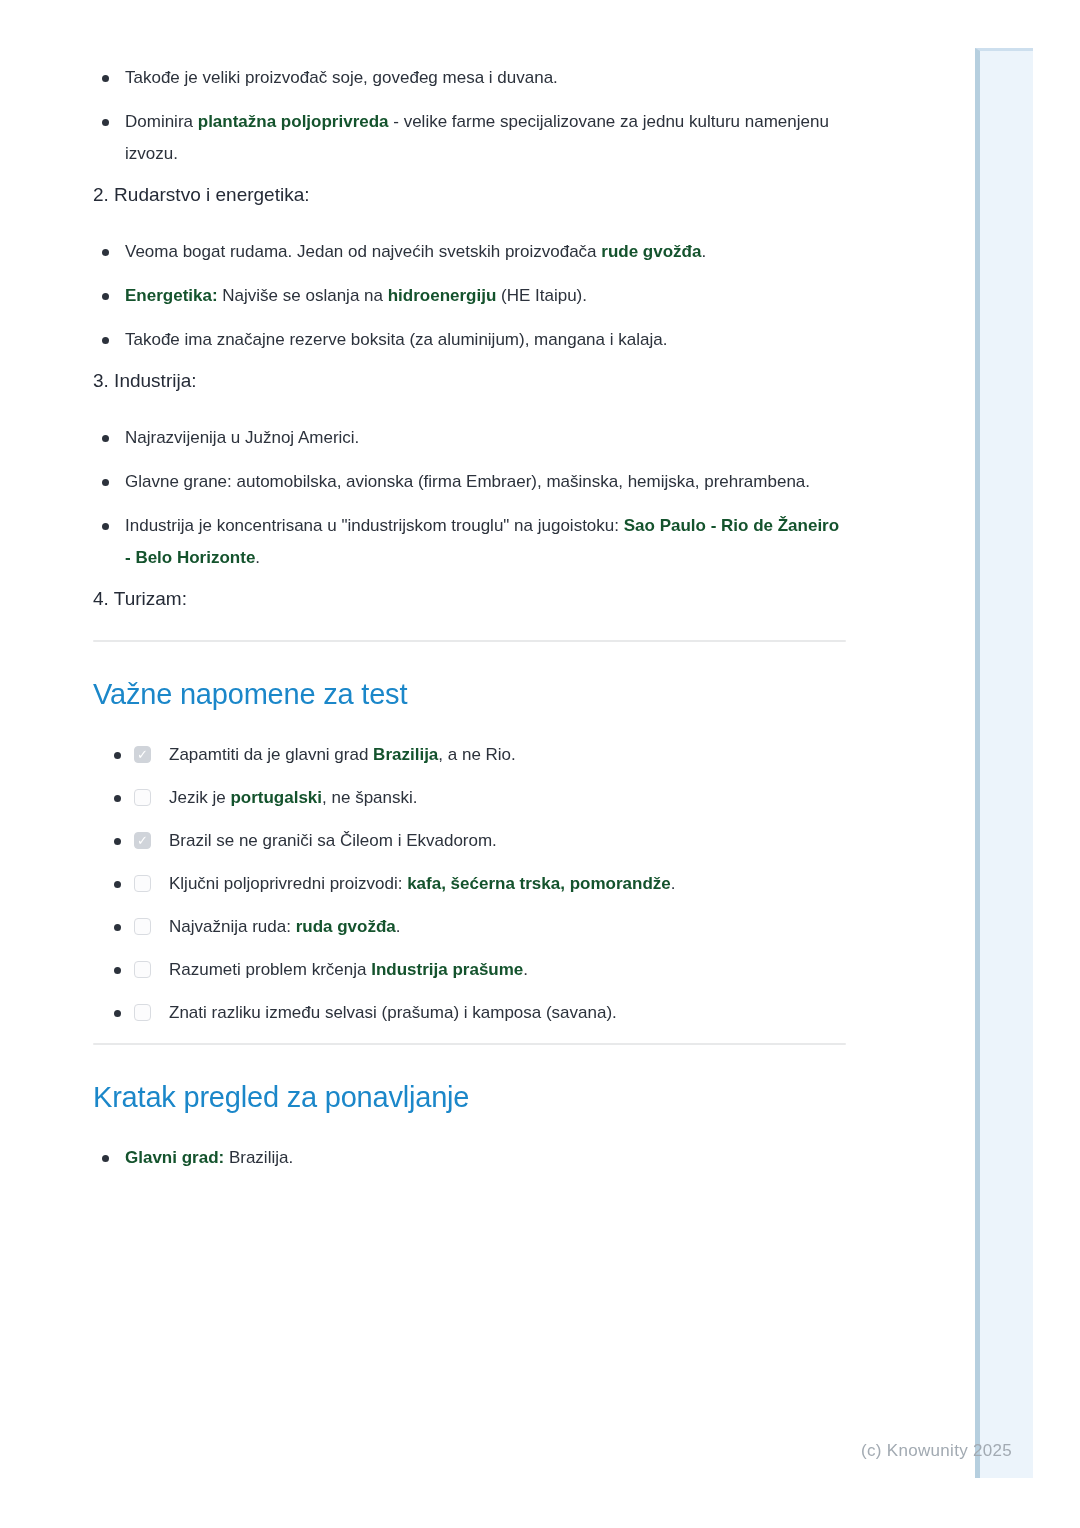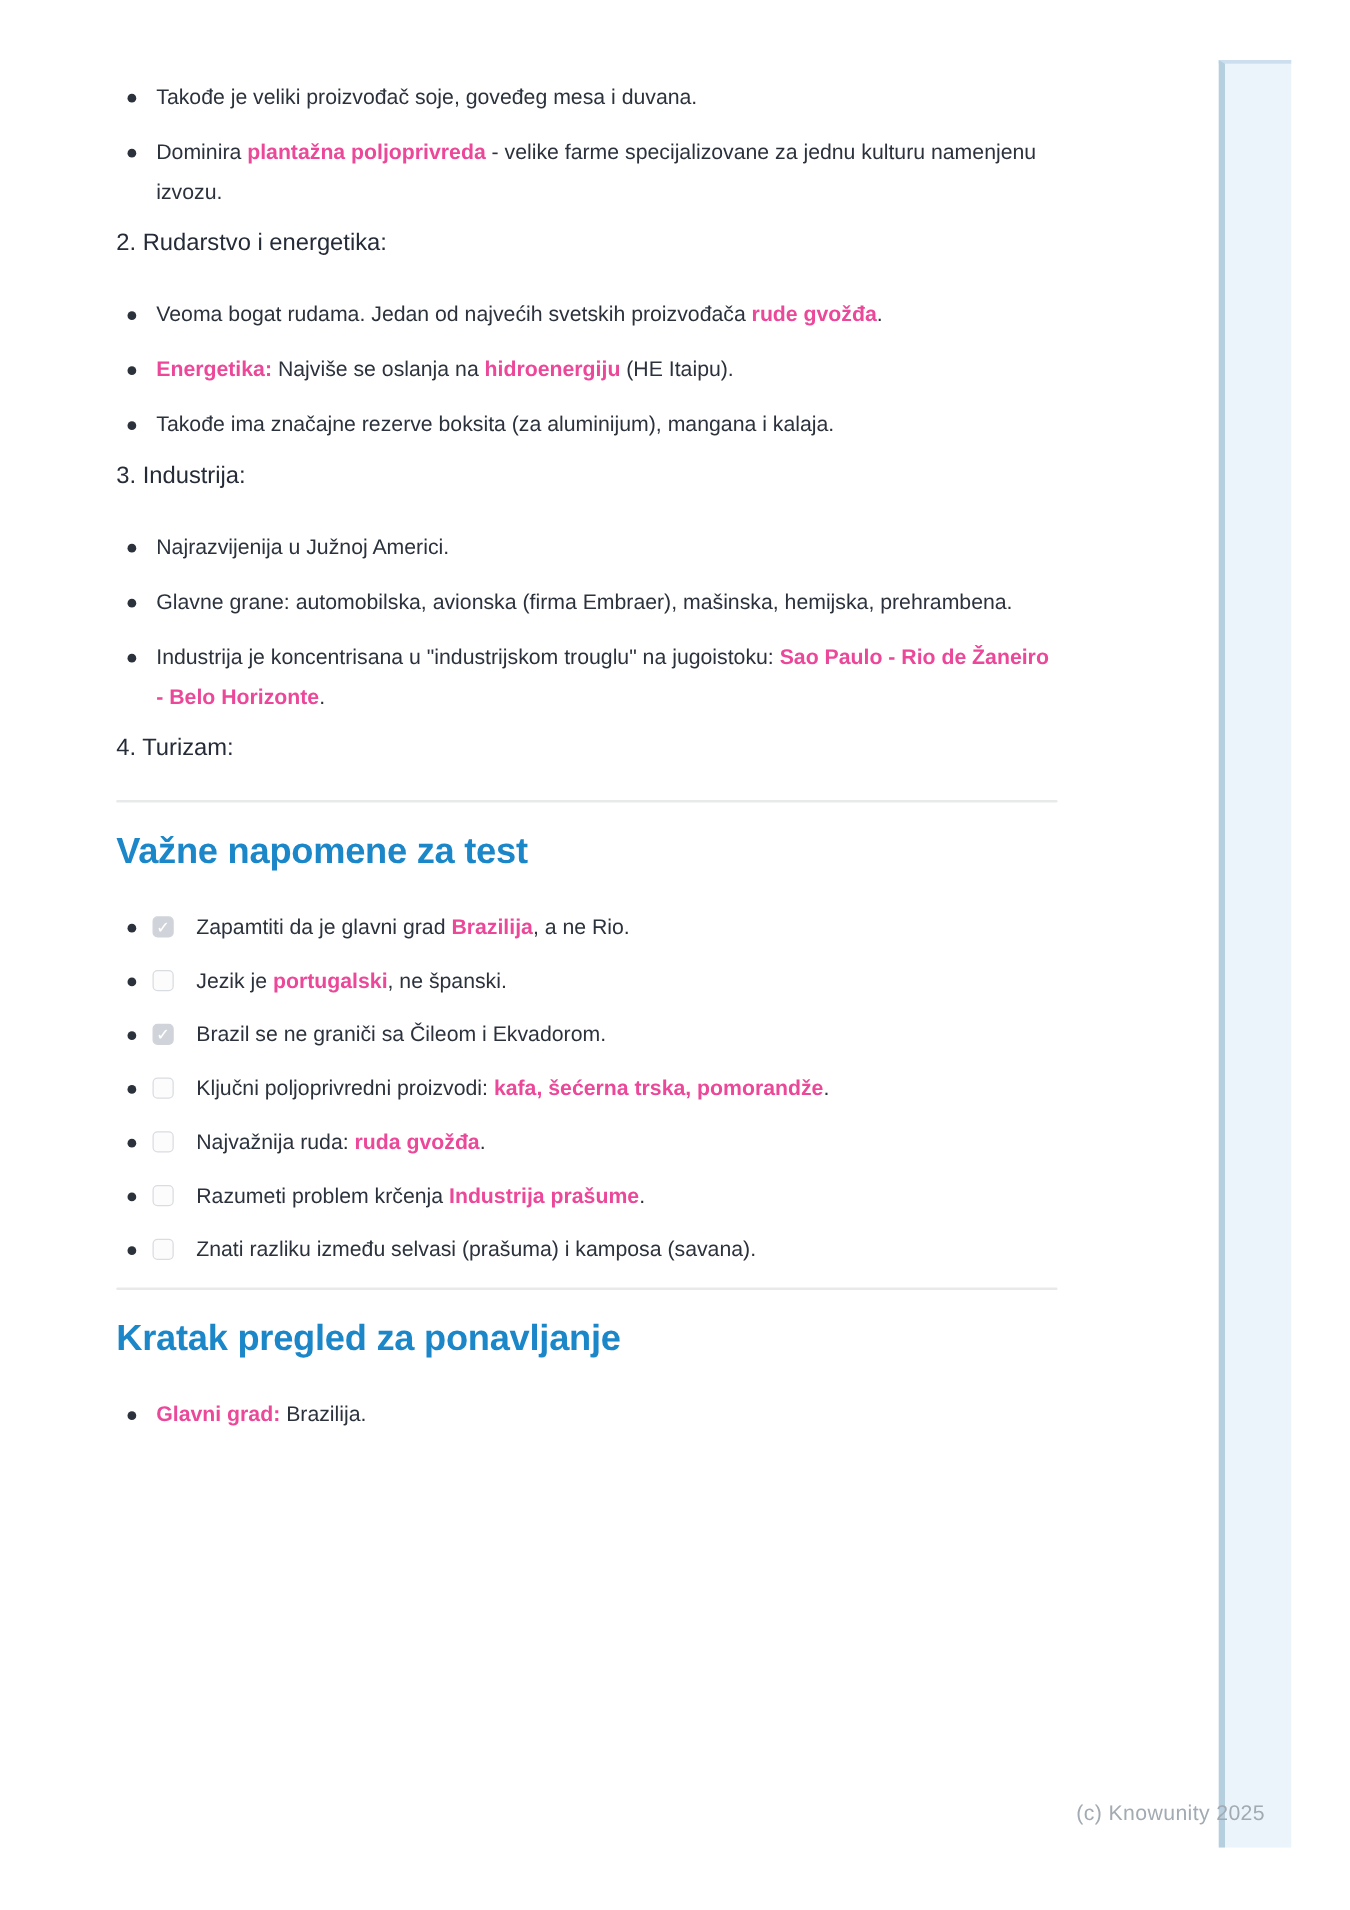--- a/index.html
+++ b/index.html
@@ -25,35 +25,35 @@
   ul.blist{list-style:none;margin:0;padding:0;}
   ul.blist li{
     position:relative;padding-left:32px;
     font-size:17px;line-height:32px;margin-bottom:12px;
   }
   ul.blist li::before{
     content:"";position:absolute;left:9px;top:12.5px;width:7px;height:7px;
     border-radius:50%;background:var(--body-text);
   }
 
-  .b{font-weight:700;color:#ec4899;}
+  .b{font-weight:700;color:#14532d;}
 
   h3.sec{
     font-size:19px;font-weight:400;color:#252b37;
     margin:10px 0 28px 0;line-height:26px;
   }
 
   h2.blue{
-    font-size:29px;font-weight:700;color:var(--accent-blue);
-    margin:21px 0 27px 0;line-height:36px;letter-spacing:-0.2px;
+    font-size:29px;font-weight:400;color:var(--accent-blue);
+    margin:34px 0 27px 0;line-height:36px;letter-spacing:-0.2px;
   }
 
   .divider{height:2px;background:var(--divider);margin:14px 0 0 0;border-radius:1px;}
 
-  ul.clist{list-style:none;margin:0;padding:0;}
+  ul.clist{list-style:none;margin:12px;padding:0;}
   ul.clist li{
     position:relative;padding-left:64px;
     font-size:17px;line-height:32px;margin-bottom:11px;
   }
   ul.clist li::before{
     content:"";position:absolute;left:9px;top:12.5px;width:7px;height:7px;
     border-radius:50%;background:var(--body-text);
   }
   .cb{
     position:absolute;left:29px;top:7px;width:17px;height:17px;

